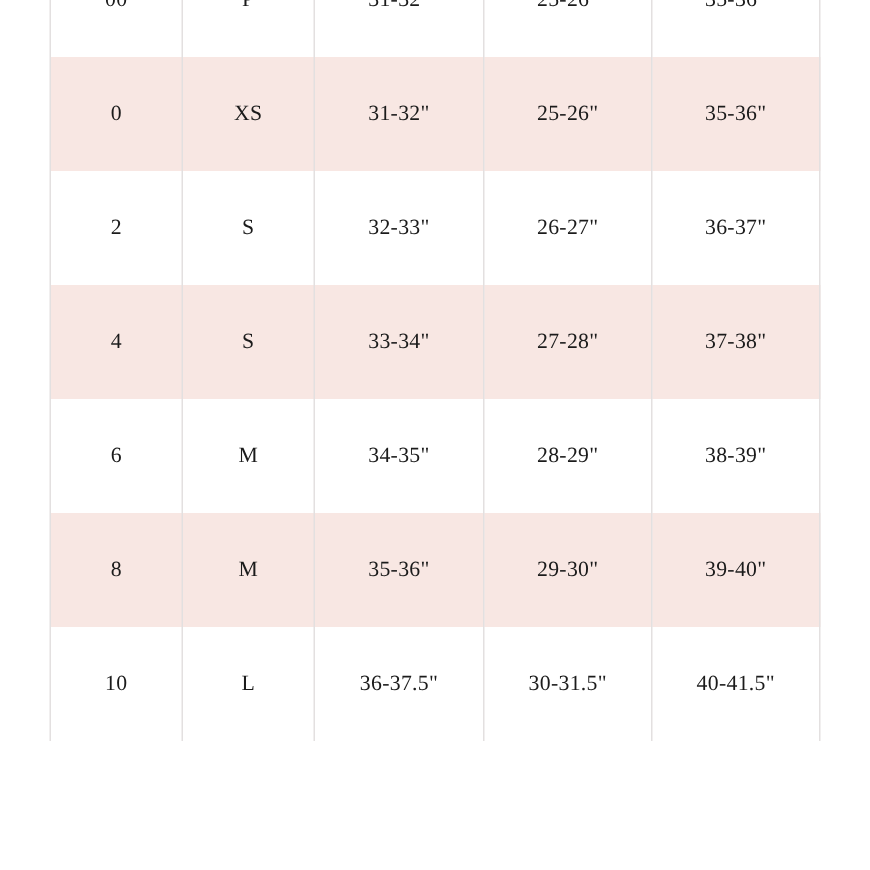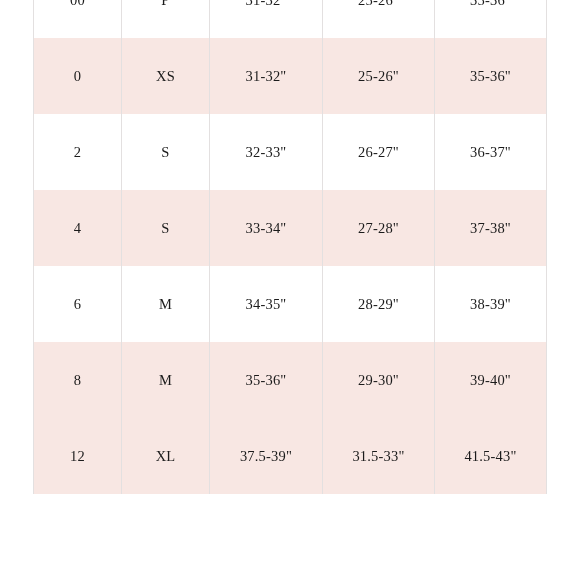--- a/index.html
+++ b/index.html
@@ -129,26 +129,26 @@
         </tr>
 
         <tr class="row-alt">
           <td>8</td>
           <td>M</td>
           <td>35-36"</td>
           <td>29-30"</td>
           <td>39-40"</td>
         </tr>
 
+        <tr class="row-plain">
+          <td>10</td>
+          <td>L</td>
+          <td>36-37.5"</td>
+          <td>30-31.5"</td>
+          <td>40-41.5"</td>
+        </tr>
 
-        <tr class="row-alt">
-          <td>12</td>
-          <td>XL</td>
-          <td>37.5-39"</td>
-          <td>31.5-33"</td>
-          <td>41.5-43"</td>
-        </tr>
 
       </tbody>
     </table>
 
   </div>
 </div>
 
 </body></html>

